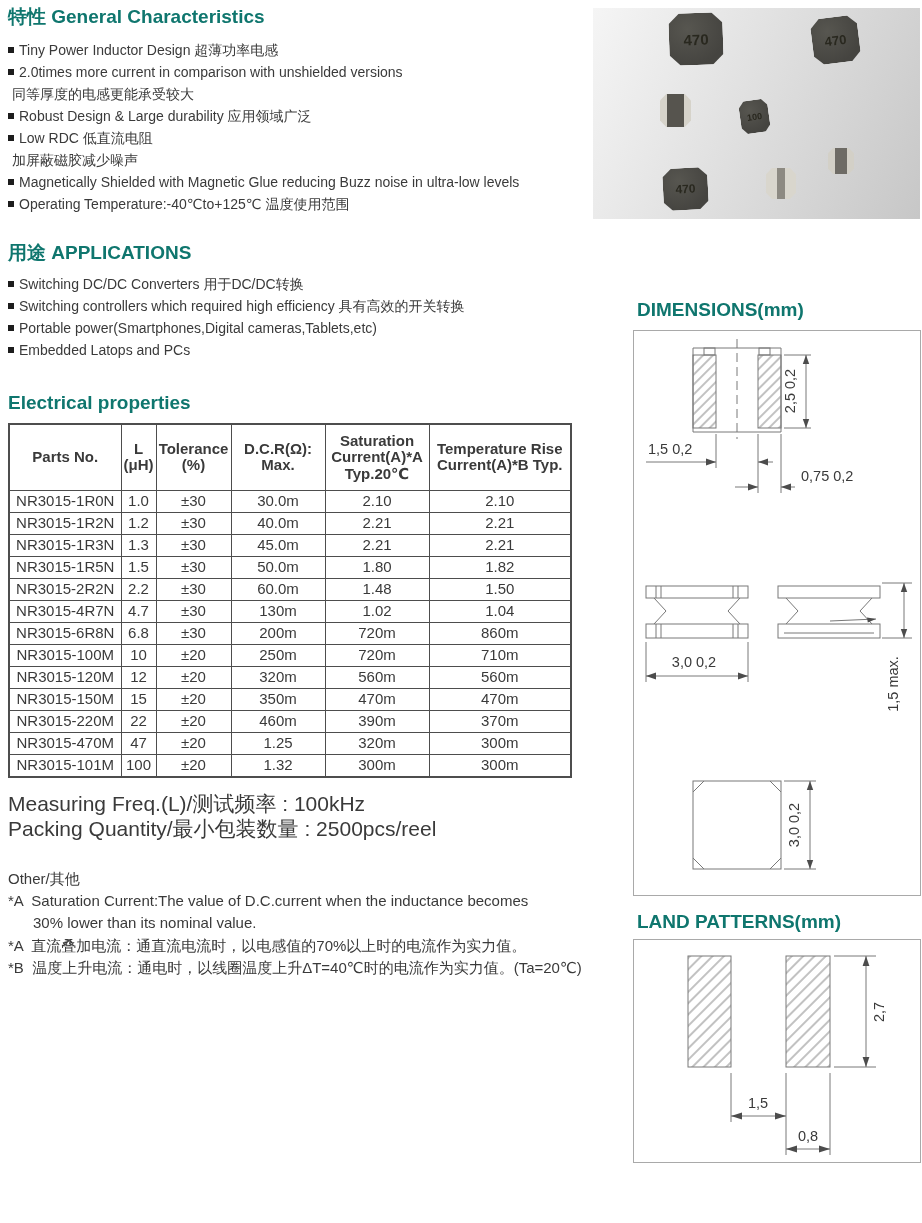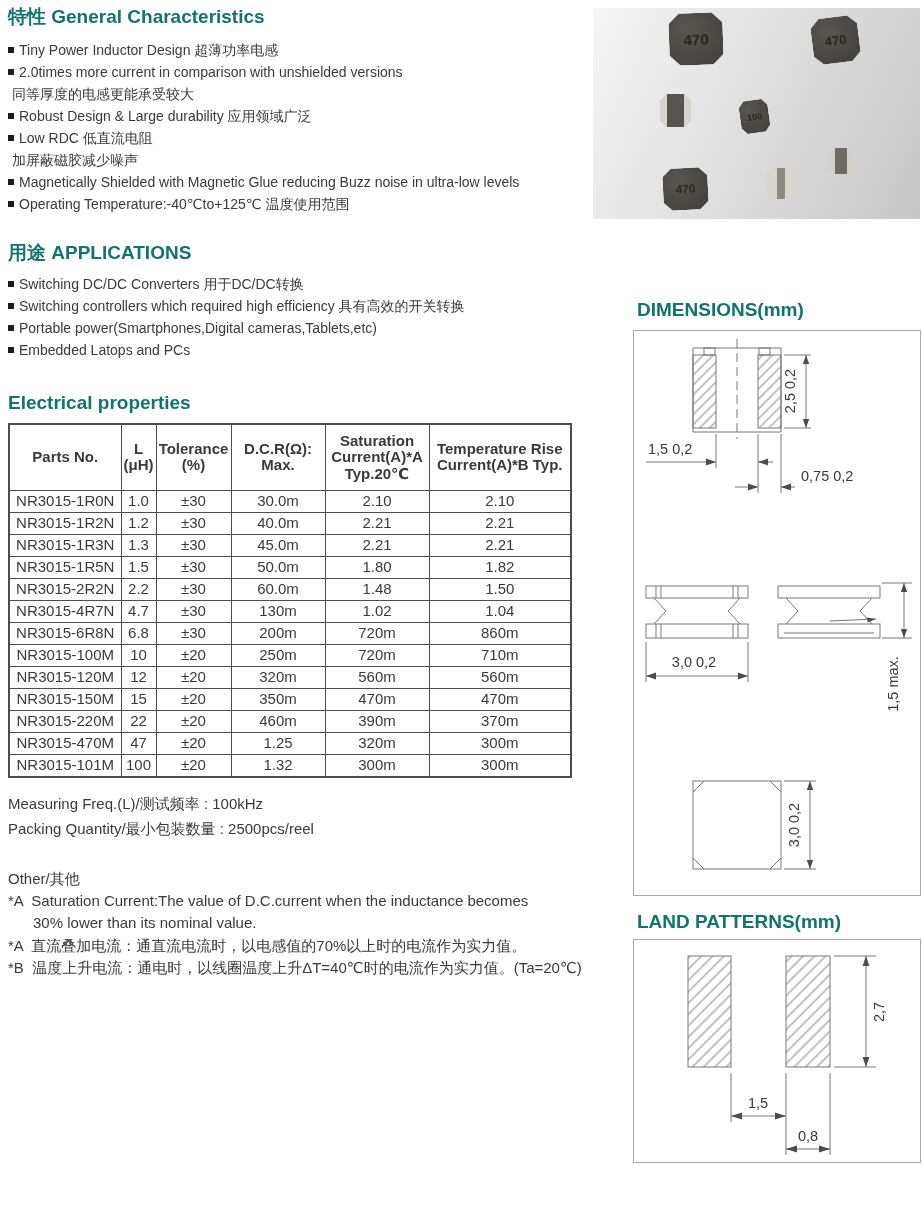--- a/index.html
+++ b/index.html
@@ -15,21 +15,21 @@
   .bline{font-size:14px;line-height:22px;display:flex;align-items:flex-start;}
   .bsq{width:6px;height:6px;background:#1d1d1d;margin:8px 5px 0 0;flex:none;}
   .bline.cont{padding-left:4px;}
   #t-app{margin:25px 0 7px 0;}
   #t-elec{margin:31px 0 9px 0;}
   table{border-collapse:collapse;table-layout:fixed;width:562px;border:2px solid #4d4d4d;}
   th,td{border:1px solid #4d4d4d;text-align:center;vertical-align:middle;}
   th{font-weight:bold;font-size:15px;white-space:pre-line;line-height:16.5px;padding:2px 0;}
   thead tr{height:66px;}
   td{height:21px;font-size:15px;padding:0 2px;line-height:20px;}
-  .meta{font-size:15px;line-height:25px;margin-top:13px;}
+  .meta{font-size:21px;line-height:25px;margin-top:13px;}
   .other-title{font-size:15px;margin-top:27px;line-height:22px;}
   .note{font-size:15px;line-height:22.5px;white-space:pre-wrap;}
   
   .photo{position:absolute;left:593px;top:8px;width:327px;height:211px;
     background:linear-gradient(115deg,#f5f5f5 0%,#e3e3e3 40%,#c7c7c7 100%);}
   .part{position:absolute;display:flex;align-items:center;justify-content:center;
     clip-path:polygon(20% 0,80% 0,100% 20%,100% 80%,80% 100%,20% 100%,0 80%,0 20%);}
   .part.dark{background:radial-gradient(circle at 35% 30%,#575650,#454440 75%);
     color:#29281f;font-weight:bold;}
   .part.silver-a{background:linear-gradient(90deg,#d6d3ca 0 24%,#56544e 24% 76%,#d6d3ca 76%);}

